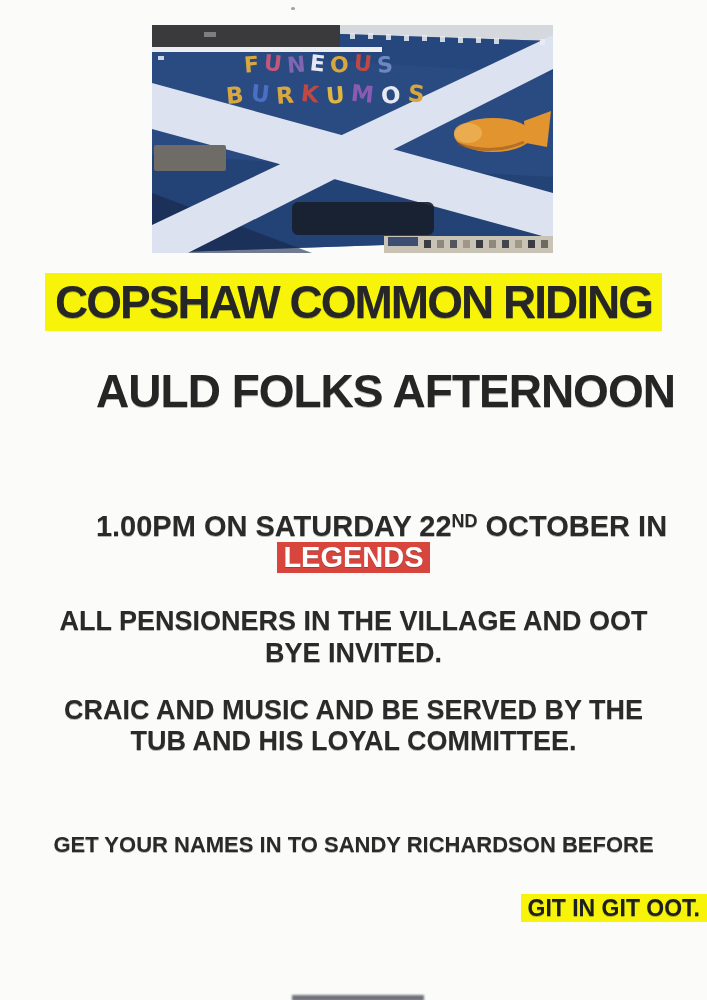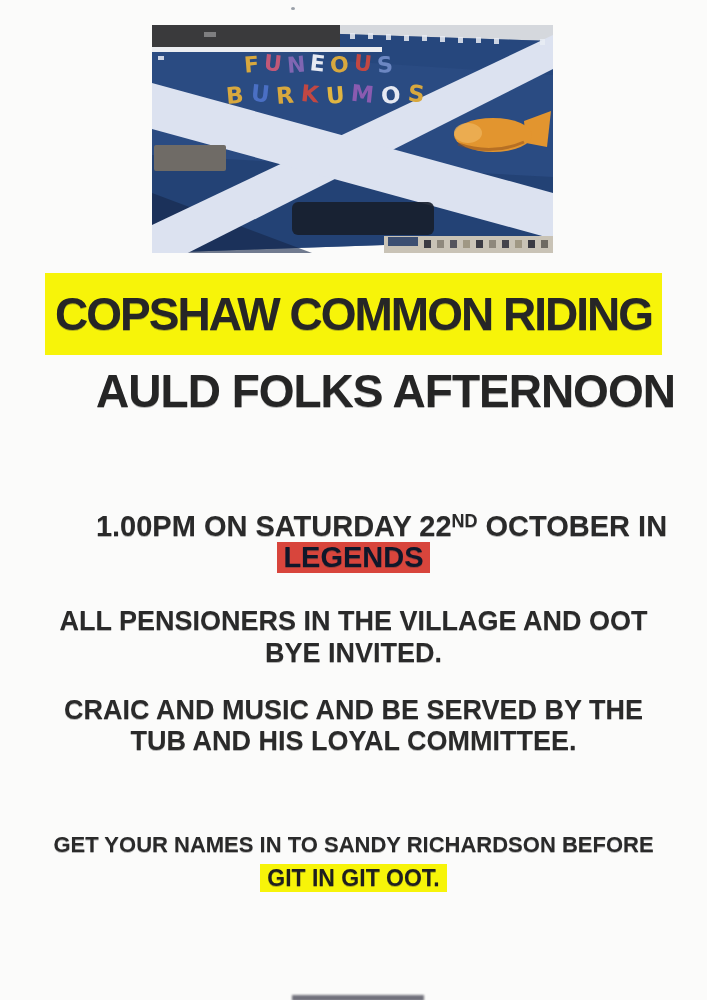--- a/index.html
+++ b/index.html
@@ -17,40 +17,40 @@
   .letters { position:absolute; display:flex; font-weight:700; font-family:"DejaVu Sans", sans-serif; }
   .letters span { display:block; }
   .letters span:nth-child(odd)  { transform:rotate(-5deg) translateY(1px); }
   .letters span:nth-child(even) { transform:rotate(6deg); }
   .letters-row1 { left:92px; top:26px; font-size:22px; letter-spacing:5px; }
   .letters-row2 { left:74px; top:56px; font-size:23px; letter-spacing:7px; }
 
   
   .banner-row { top:273px; }
   .banner {
-    display:inline-block; padding:16px 10px; line-height:50px;
+    display:inline-block; padding:4px 10px; line-height:50px;
     font-size:46px; letter-spacing:-2px; color:#262626;
   }
 
   
   .heading { top:366px; font-size:46px; line-height:51px; letter-spacing:-1px; color:#252525;margin-left:32px; }
 
   
   .when-row { top:511px; font-size:29px; line-height:31px;padding-left:28px; }
   .ord { font-size:62%; position:relative; top:-0.52em; letter-spacing:0; }
 
   
   .venue-row { top:542px; }
-  .venue { display:inline-block; padding:0 6px; line-height:31px; font-size:29px; color:#0f172a; }
+  .venue { display:inline-block; padding:0 6px; line-height:31px; font-size:29px; color:#ffffff; }
 
   .invite  { top:605px; font-size:27px; line-height:32px; }
   .details { top:695px; font-size:27px; line-height:31px; }
   .rsvp    { top:823px; font-size:22px; line-height:27px;margin-top:8px; }
 
-  .footer-row { top:864px; }
+  .footer-row { top:894px;text-align:right; }
   .footer-hl { display:inline-block; padding:0 7px; line-height:28px; font-size:23px; color:#1f1f1f; }
 
   .smudge { position:absolute; left:292px; top:995px; width:132px; height:6px;
             background:#72727c; filter:blur(1.2px); }
   .topdot { position:absolute; left:291px; top:7px; width:4px; height:3px;
             background:#9aa0a8; border-radius:50%; }
 </style>
 </head>
 <body>
 

